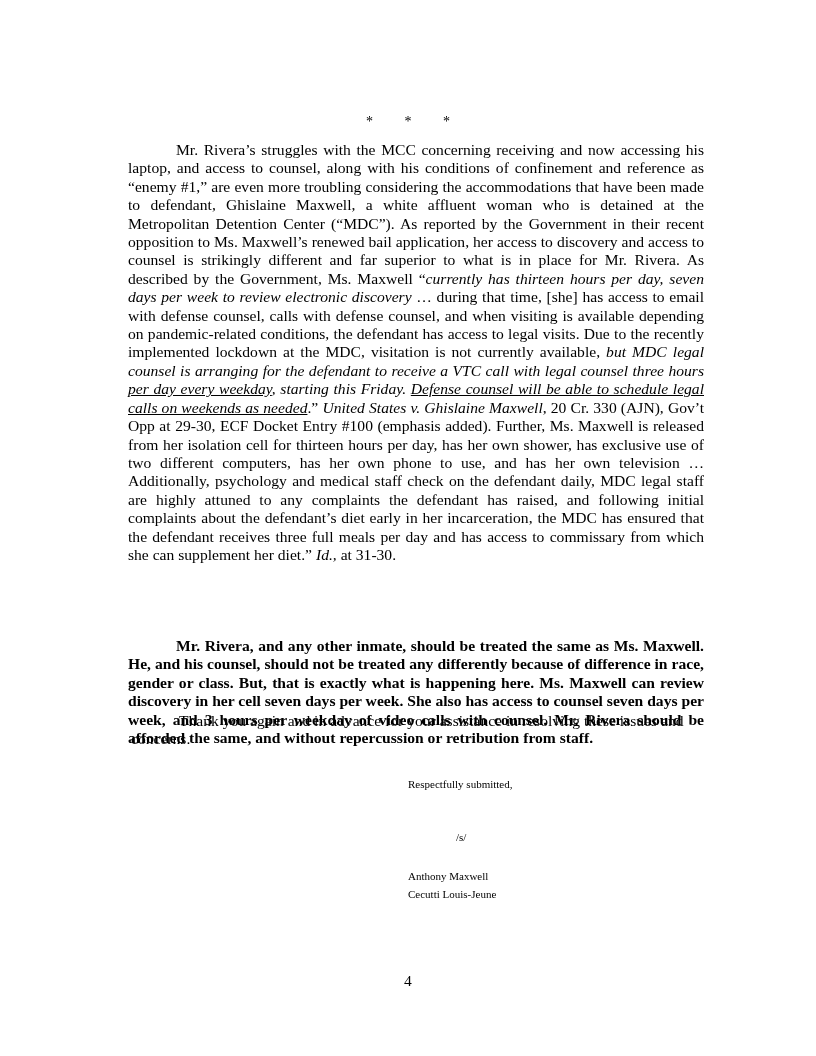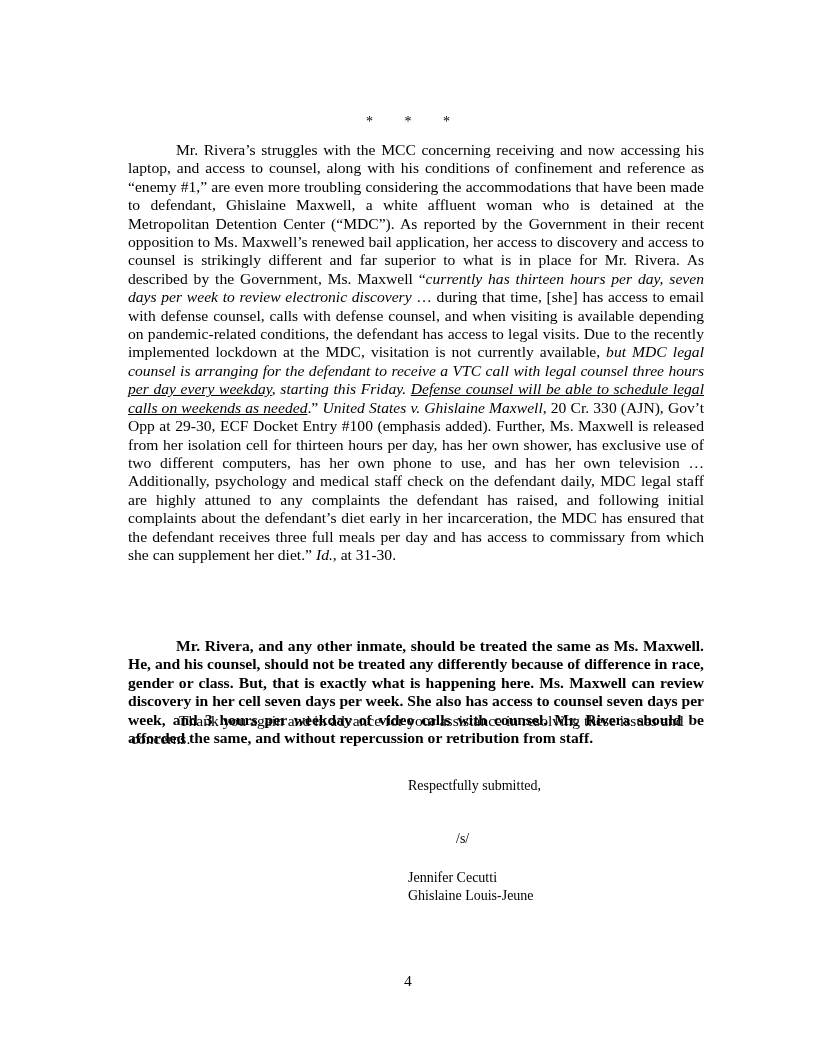--- a/index.html
+++ b/index.html
@@ -8,21 +8,21 @@
     font-family: "Liberation Serif", serif; color: #000; font-size: 15.6px;
   }
   .page { position: absolute; left: 120px; top: 0; width: 576px; }
   .stars { position: absolute; top: 114px; left: 0; width: 576px; text-align: center; font-size: 14px; word-spacing: 28px; }
   .para { text-align: justify; line-height: 18.4px; margin: 8px; text-indent: 48px; }
   .p1 { position: absolute; top: 133px; left: 0; width: 576px; }
   .p2 { position: absolute; top: 629px; left: 0; width: 576px; font-weight: bold; }
   .p3 { position: absolute; top: 704px; left: 3px; width: 570px; text-align: left; }
   i { font-style: italic; }
   u { text-decoration: underline; }
-  .sig { position: absolute; left: 408px; font-size: 14px; }
+  .sig { position: absolute; left: 408px; font-size: 11px; }
   .s1 { top: 778px; }
   .s2 { top: 831px; left: 456px; }
   .s3 { top: 870px; }
   .s4 { top: 888px; }
   .pageno { position: absolute; top: 972px; left: 0; width: 816px; text-align: center; font-size: 15.6px; }
 </style>
 </head>
 <body>
 
 <div class="page">
@@ -30,16 +30,16 @@
 
   <p class="para p1"><span>Mr. Rivera’s struggles with the MCC concerning receiving and now accessing his laptop, and access to counsel, along with his conditions of confinement and reference as “enemy #1,” are even more troubling considering the accommodations that have been made to defendant, Ghislaine Maxwell, a white affluent woman who is detained at the Metropolitan Detention Center (“MDC”).  As reported by the Government in their recent opposition to Ms. Maxwell’s renewed bail application, her access to discovery and access to counsel is strikingly different and far superior to what is in place for Mr. Rivera.  As described by the Government, Ms. Maxwell “</span><i>currently has thirteen hours per day, seven days per week to review electronic discovery</i><span> … during that time, [she] has access to email with defense counsel, calls with defense counsel, and when visiting is available depending on pandemic-related conditions, the defendant has access to legal visits.  Due to the recently implemented lockdown at the MDC, visitation is not currently available, </span><i>but MDC legal counsel is arranging for the defendant to receive a VTC call with legal counsel three hours </i><i><u>per day every weekday</u></i><i>, starting this Friday.  </i><i><u>Defense counsel will be able to schedule legal calls on weekends as needed</u></i><span>.” </span><i>United States v. Ghislaine Maxwell</i><span>, 20 Cr. 330 (AJN), Gov’t Opp at 29-30, ECF Docket Entry #100 (emphasis added). Further, Ms. Maxwell is released from her isolation cell for thirteen hours per day, has her own shower, has exclusive use of two different computers, has her own phone to use, and has her own television … Additionally, psychology and medical staff check on the defendant daily, MDC legal staff are highly attuned to any complaints the defendant has raised, and following initial complaints about the defendant’s diet early in her incarceration, the MDC has ensured that the defendant receives three full meals per day and has access to commissary from which she can supplement her diet.”  </span><i>Id.,</i><span> at 31-30.</span></p>
 
   <p class="para p2">Mr. Rivera, and any other inmate, should be treated the same as Ms. Maxwell. He, and his counsel, should not be treated any differently because of difference in race, gender or class.  But, that is exactly what is happening here.  Ms. Maxwell can review discovery in her cell seven days per week.  She also has access to counsel seven days per week, and 3 hours per weekday of video calls with counsel.  Mr. Rivera should be afforded the same, and without repercussion or retribution from staff.</p>
 
   <p class="para p3">Thank you again and in advance for your assistance in resolving these issues and concerns.</p>
 </div>
 
 <div class="sig s1">Respectfully submitted,</div>
 <div class="sig s2">/s/</div>
-<div class="sig s3">Jennifer Cecutti</div>
-<div class="sig s4">Ghislaine Louis-Jeune</div>
+<div class="sig s3">Anthony Maxwell</div>
+<div class="sig s4">Cecutti Louis-Jeune</div>
 
 <div class="pageno">4</div>
 
 </body></html>

